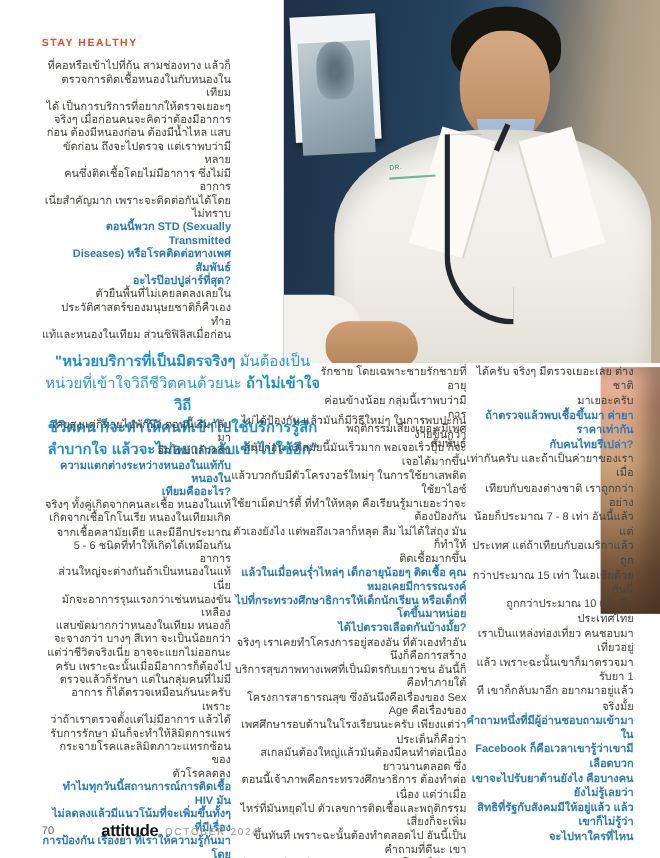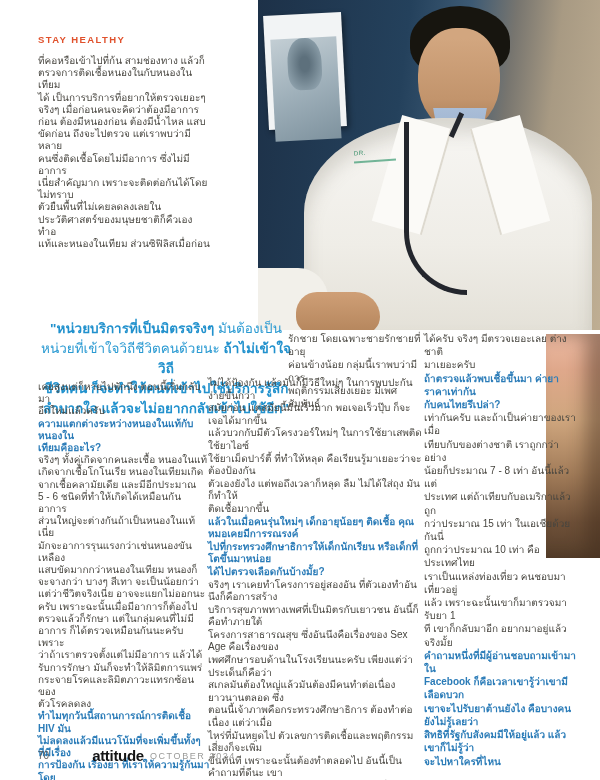--- a/index.html
+++ b/index.html
@@ -2,21 +2,21 @@
 <html><head>
 <meta charset="utf-8">
 <style>
   html,body{margin:0;padding:0;background:#e9e9e9;}
   .page{position:relative;width:600px;height:780px;background:#ffffff;overflow:hidden;
         font-family:"Liberation Sans", sans-serif;margin:0 auto;}
   .abs{position:absolute;}
   .kicker{font-size:9.5px;font-weight:bold;color:#e0512c;letter-spacing:1.4px;text-align:right;}
   .body{font-size:10px;color:#47453f;white-space:pre-line;}
   .qh{font-size:10px;color:#2b7cb8;font-weight:bold;white-space:pre-line;}
-  .col p,.col h4{margin:0;padding:0;}
+  .col p,.col h4{margin:0;padding:0;text-align:right;}
   .lh-l{line-height:12.2px;}
   .lh-m{line-height:12.6px;}
   .lh-r{line-height:13.2px;}
   .pull-quote{width:252px;text-align:center;font-size:13.5px;line-height:20px;
               color:#2a9ad2;white-space:pre-line;}
   .pq-b{font-weight:bold;color:#2191cd;}
   
   .photo-main{left:258px;top:0;width:342px;height:330px;overflow:hidden;
      background:linear-gradient(97deg,#1d3148 0%,#24415c 40%,#3d5a74 56%,#77756f 68%,#a89a83 80%,#bfae93 100%);}
   .xray-frame{left:8px;top:14px;width:66px;height:102px;background:#f2f4f5;
@@ -86,20 +86,23 @@
   <div class="abs col lh-l" style="left:38px;top:55px;width:172px;">
     <p class="body lh-l">ที่คอหรือเข้าไปที่ก้น สามช่องทาง แล้วก็
 ตรวจการติดเชื้อหนองในกับหนองในเทียม
 ได้ เป็นการบริการที่อยากให้ตรวจเยอะๆ
 จริงๆ เมื่อก่อนคนจะคิดว่าต้องมีอาการ
 ก่อน ต้องมีหนองก่อน ต้องมีน้ำไหล แสบ
 ขัดก่อน ถึงจะไปตรวจ แต่เราพบว่ามีหลาย
 คนซึ่งติดเชื้อโดยไม่มีอาการ ซึ่งไม่มีอาการ
 เนี่ยสำคัญมาก เพราะจะติดต่อกันได้โดย
 ไม่ทราบ</p>
+    <h4 class="qh lh-l">ตอนนี้พวก STD (Sexually Transmitted
+Diseases) หรือโรคติดต่อทางเพศสัมพันธ์
+อะไรป๊อปปูล่าร์ที่สุด?</h4>
     <p class="body lh-l">ตัวยืนพื้นที่ไม่เคยลดลงเลยใน
 ประวัติศาสตร์ของมนุษยชาติก็คืวเองทำอ
 แท้และหนองในเทียม ส่วนซิฟิลิสเมื่อก่อน</p>
   </div>
 
   <div class="abs pull-quote" style="left:40px;top:299px;">
     <span class="pq-b">"หน่วยบริการที่เป็นมิตรจริงๆ </span><span>มันต้องเป็น
 หน่วยที่เข้าใจวิถีชีวิตคนด้วยนะ </span><span class="pq-b">ถ้าไม่เข้าใจวิถี
 ชีวิตคน ก็จะทำให้คนที่เข้าไปใช้บริการรู้สึก
 ลำบากใจ แล้วจะไม่อยากกลับเข้าไปใช้อีก"</span>
@@ -139,21 +142,21 @@
 
   </div>
 
   <div class="abs col lh-m" style="left:208px;top:377px;width:216px;">
     <p class="body lh-m">ไม่ได้ป้องกัน แล้วมันก็มีวิธีใหม่ๆ ในการพบปะกันง่ายขึ้นกว่า
 สมัยก่อน แต่สมัยนี้มันเร็วมาก พอเจอเร็วปุ๊บ ก็จะเจอได้มากขึ้น
 แล้วบวกกับมีตัวโครงวอร์ใหม่ๆ ในการใช้ยาเสพติด ใช้ยาไอซ์
 ใช้ยาเม็ดปาร์ตี้ ที่ทำให้หลุด คือเรียนรู้มาเยอะว่าจะต้องป้องกัน
 ตัวเองยังไง แต่พอถึงเวลาก็หลุด ลืม ไม่ได้ใส่ถุง มันก็ทำให้
 ติดเชื้อมากขึ้น</p>
-    <h4 class="qh lh-m">แล้วในเมื่อคนรุ่นใหม่ๆ เด็กอายุน้อยๆ ติดเชื้อ คุณหมอเคยมีการรณรงค์
+    <h4 class="qh lh-m">แล้วในเมื่อคนรุ่ำไหล่ๆ เด็กอายุน้อยๆ ติดเชื้อ คุณหมอเคยมีการรณรงค์
 ไปที่กระทรวงศึกษาธิการให้เด็กนักเรียน หรือเด็กที่โตขึ้นมาหน่อย
 ได้ไปตรวจเลือดกันบ้างมั้ย?</h4>
     <p class="body lh-m">จริงๆ เราเคยทำโครงการอยู่สองอัน ที่ตัวเองทำอันนึงก็คือการสร้าง
 บริการสุขภาพทางเพศที่เป็นมิตรกับเยาวชน อันนี้ก็คือทำภายใต้
 โครงการสาธารณสุข ซึ่งอันนึงคือเรื่องของ Sex Age คือเรื่องของ
 เพศศึกษารอบด้านในโรงเรียนนะครับ เพียงแต่ว่าประเด็นก็คือว่า
 สเกลมันต้องใหญ่แล้วมันต้องมีคนทำต่อเนื่องยาวนานตลอด ซึ่ง
 ตอนนี้เจ้าภาพคือกระทรวงศึกษาธิการ ต้องทำต่อเนื่อง แต่ว่าเมื่อ
 ไหร่ที่มันหยุดไป ตัวเลขการติดเชื้อและพฤติกรรมเสี่ยงก็จะเพิ่ม
 ขึ้นทันที เพราะฉะนั้นต้องทำตลอดไป อันนี้เป็นคำถามที่ดีนะ เขา

